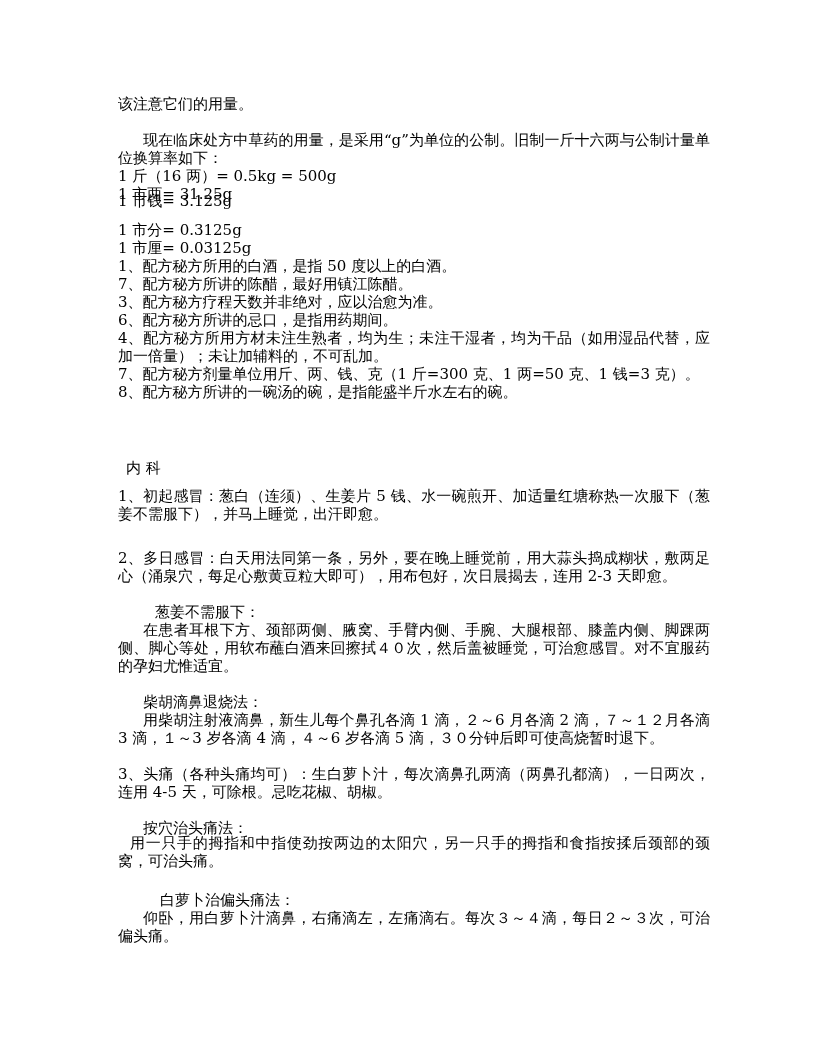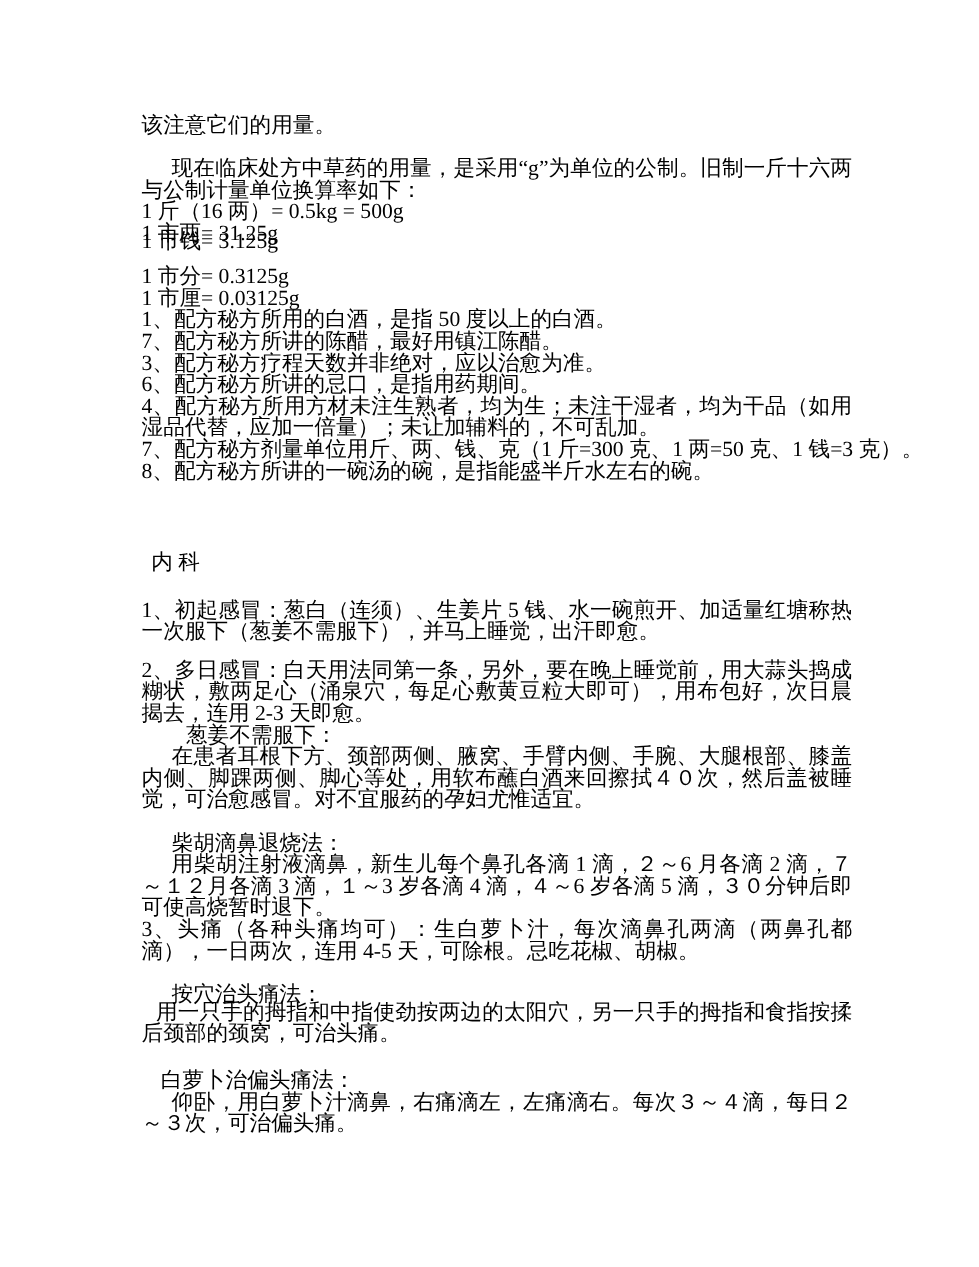--- a/index.html
+++ b/index.html
@@ -1,19 +1,19 @@
 <!DOCTYPE html>
 <html><head>
 <meta charset="utf-8">
 <style>
   html, body { margin: 0; padding: 0; background: #ffffff; }
   body { width: 816px; height: 1056px; position: relative; overflow: hidden;
          font-family: "DejaVu Serif", "Liberation Serif", serif; color: #000; }
   .page { position: absolute; left: 118px; top: 0; width: 590px; }
-  .line { position: absolute; left: 0; font-size: 18px; line-height: 18px; white-space: nowrap; font-family: Liberation Serif, serif; }
+  .line { position: absolute; left: 0; font-size: 15px; line-height: 18px; white-space: nowrap; }
   .wrap { white-space: normal; width: 592px; text-align: justify; }
   .ind2 { text-indent: 25px; }
 </style>
 </head>
 <body>
 
 <div class="page">
   <div class="line" style="top:95px">该注意它们的用量。</div>
   <div class="line wrap ind2" style="top:131px">现在临床处方中草药的用量，是采用“g”为单位的公制。旧制一斤十六两与公制计量单位换算率如下：</div>
 
@@ -26,29 +26,29 @@
   <div class="line" style="top:257px">1、配方秘方所用的白酒，是指 50 度以上的白酒。</div>
   <div class="line" style="top:275px">7、配方秘方所讲的陈醋，最好用镇江陈醋。</div>
   <div class="line" style="top:293px">3、配方秘方疗程天数并非绝对，应以治愈为准。</div>
   <div class="line" style="top:311px">6、配方秘方所讲的忌口，是指用药期间。</div>
   <div class="line wrap" style="top:329px">4、配方秘方所用方材未注生熟者，均为生；未注干湿者，均为干品（如用湿品代替，应加一倍量）；未让加辅料的，不可乱加。</div>
   <div class="line" style="top:365px">7、配方秘方剂量单位用斤、两、钱、克（1 斤=300 克、1 两=50 克、1 钱=3 克）。</div>
   <div class="line" style="top:383px">8、配方秘方所讲的一碗汤的碗，是指能盛半斤水左右的碗。</div>
 
   <div class="line" style="top:459px; left:8px">内 科</div>
 
-  <div class="line wrap" style="top:499px">1、初起感冒：葱白（连须）、生姜片 5 钱、水一碗煎开、加适量红塘称热一次服下（葱姜不需服下），并马上睡觉，出汗即愈。</div>
+  <div class="line wrap" style="top:487px">1、初起感冒：葱白（连须）、生姜片 5 钱、水一碗煎开、加适量红塘称热一次服下（葱姜不需服下），并马上睡觉，出汗即愈。</div>
   <div class="line wrap" style="top:549px">2、多日感冒：白天用法同第一条，另外，要在晚上睡觉前，用大蒜头捣成糊状，敷两足心（涌泉穴，每足心敷黄豆粒大即可），用布包好，次日晨揭去，连用 2-3 天即愈。</div>
 
   <div class="line" style="top:603px; left:37px">葱姜不需服下：</div>
   <div class="line wrap ind2" style="top:621px">在患者耳根下方、颈部两侧、腋窝、手臂内侧、手腕、大腿根部、膝盖内侧、脚踝两侧、脚心等处，用软布蘸白酒来回擦拭４０次，然后盖被睡觉，可治愈感冒。对不宜服药的孕妇尤惟适宜。</div>
 
   <div class="line" style="top:693px; left:25px">柴胡滴鼻退烧法：</div>
   <div class="line wrap ind2" style="top:711px">用柴胡注射液滴鼻，新生儿每个鼻孔各滴 1 滴，２～6 月各滴 2 滴，７～１２月各滴 3 滴，１～3 岁各滴 4 滴，４～6 岁各滴 5 滴，３０分钟后即可使高烧暂时退下。</div>
 
   <div class="line wrap" style="top:765px">3、头痛（各种头痛均可）：生白萝卜汁，每次滴鼻孔两滴（两鼻孔都滴），一日两次，连用 4-5 天，可除根。忌吃花椒、胡椒。</div>
 
   <div class="line" style="top:819px; left:25px">按穴治头痛法：</div>
   <div class="line wrap" style="top:834px; text-indent:12px">用一只手的拇指和中指使劲按两边的太阳穴，另一只手的拇指和食指按揉后颈部的颈窝，可治头痛。</div>
 
-  <div class="line" style="top:891px; left:16px">白萝卜治偏头痛法：</div>
+  <div class="line" style="top:891px; left:42px">白萝卜治偏头痛法：</div>
   <div class="line wrap ind2" style="top:909px">仰卧，用白萝卜汁滴鼻，右痛滴左，左痛滴右。每次３～４滴，每日２～３次，可治偏头痛。</div>
 </div>
 
 </body></html>

